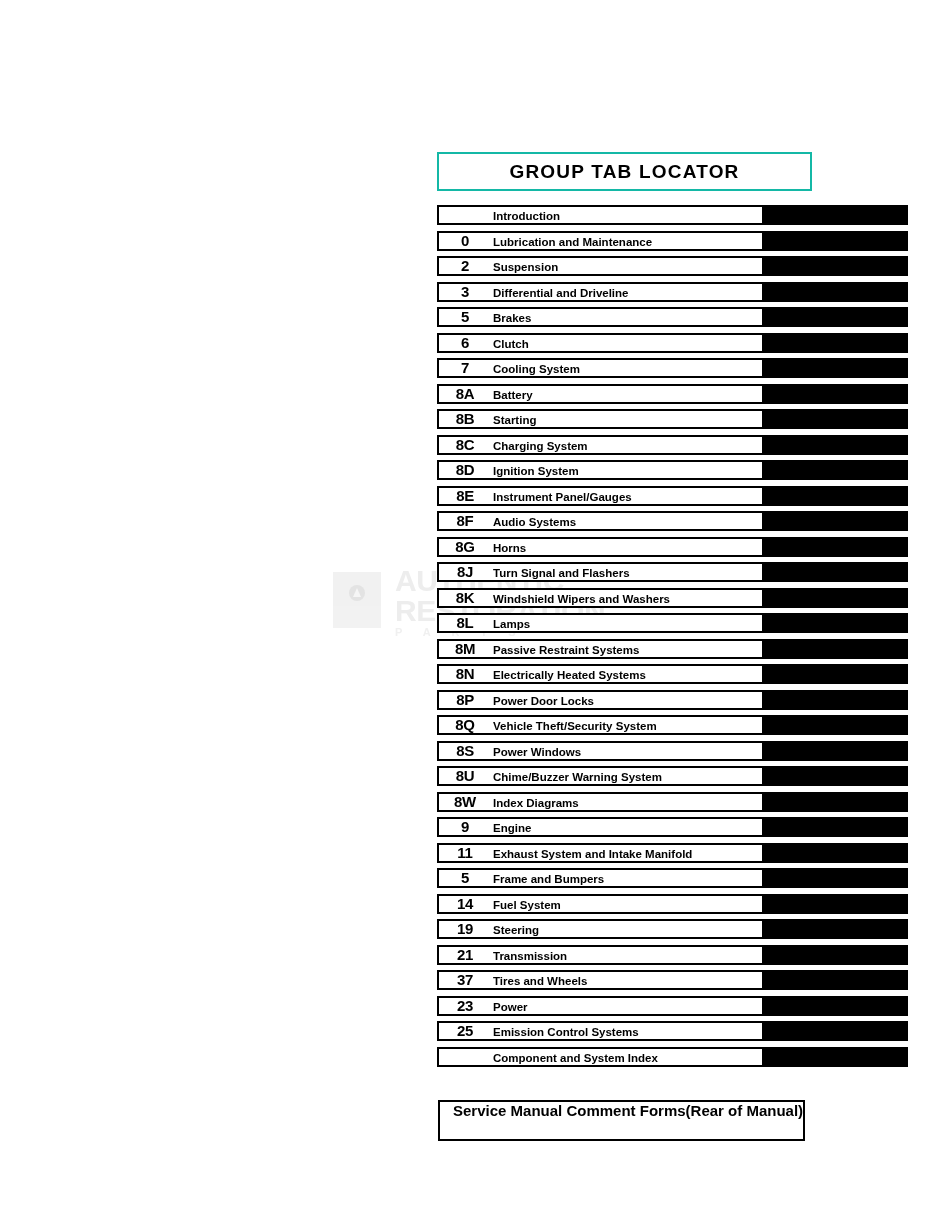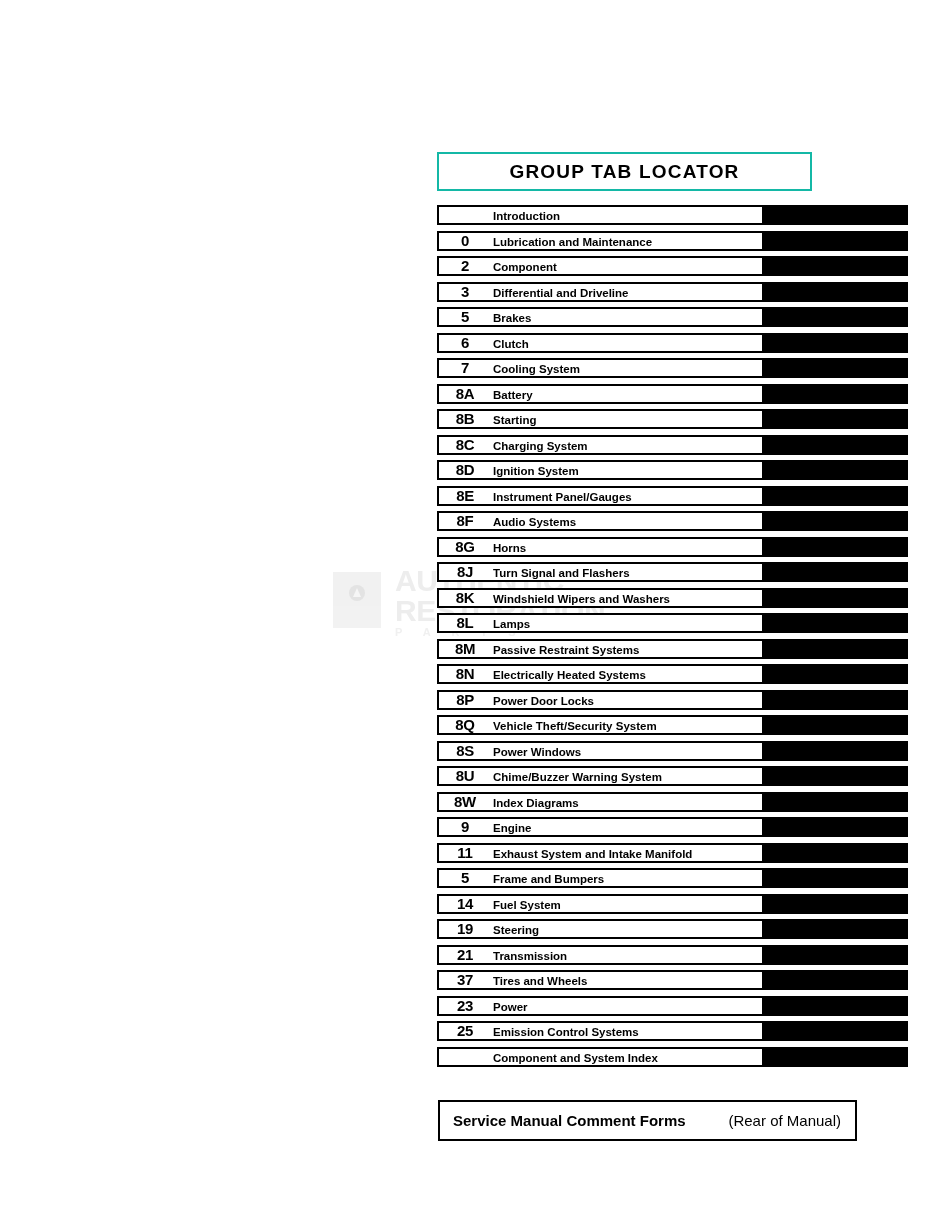--- a/index.html
+++ b/index.html
@@ -177,38 +177,37 @@
     line-height: 13px;
     white-space: nowrap;
     padding-left: 2px;
   }
 
   
   .footer-box {
     position: absolute;
     left: 438px;
     top: 1100px;
-    width: 419px;
+    width: 367px;
     height: 41px;
     border: 2px solid #000000;
     background: #ffffff;
     display: flex;
-    align-items: center;
     z-index: 3;
   }
   .footer-left {
     font-size: 15px;
     font-weight: bold;
     color: #000000;
     padding-left: 13px;
     white-space: nowrap;
   }
   .footer-right {
     font-size: 15px;
-    font-weight: normal;
+    font-weight: bold;
     color: #000000;
     margin-left: auto;
     padding-right: 14px;
     white-space: nowrap;
   }
 </style>
 </head>
 <body>
 
 <div id="page">
@@ -242,21 +241,21 @@
         <div class="tab-blackbar"></div>
         <div class="tab-box">
           <div class="tab-code">0</div>
           <div class="tab-label">Lubrication and Maintenance</div>
         </div>
       </div>
       <div class="tab-row">
         <div class="tab-blackbar"></div>
         <div class="tab-box">
           <div class="tab-code">2</div>
-          <div class="tab-label">Component</div>
+          <div class="tab-label">Suspension</div>
         </div>
       </div>
       <div class="tab-row">
         <div class="tab-blackbar"></div>
         <div class="tab-box">
           <div class="tab-code">3</div>
           <div class="tab-label">Differential and Driveline</div>
         </div>
       </div>
       <div class="tab-row">

